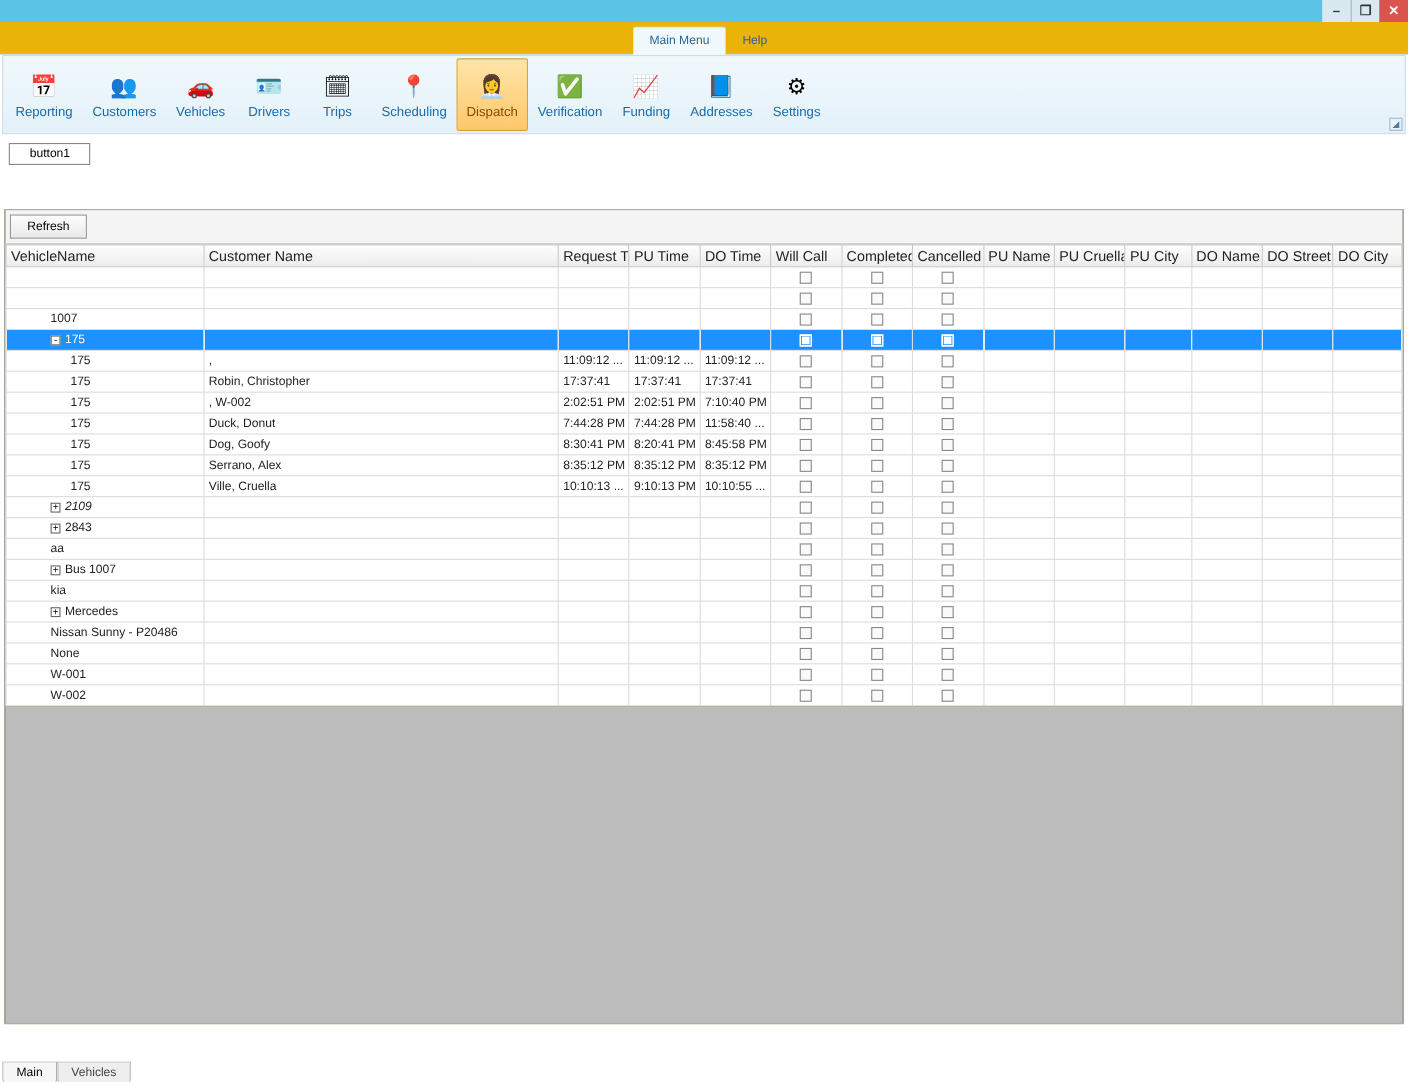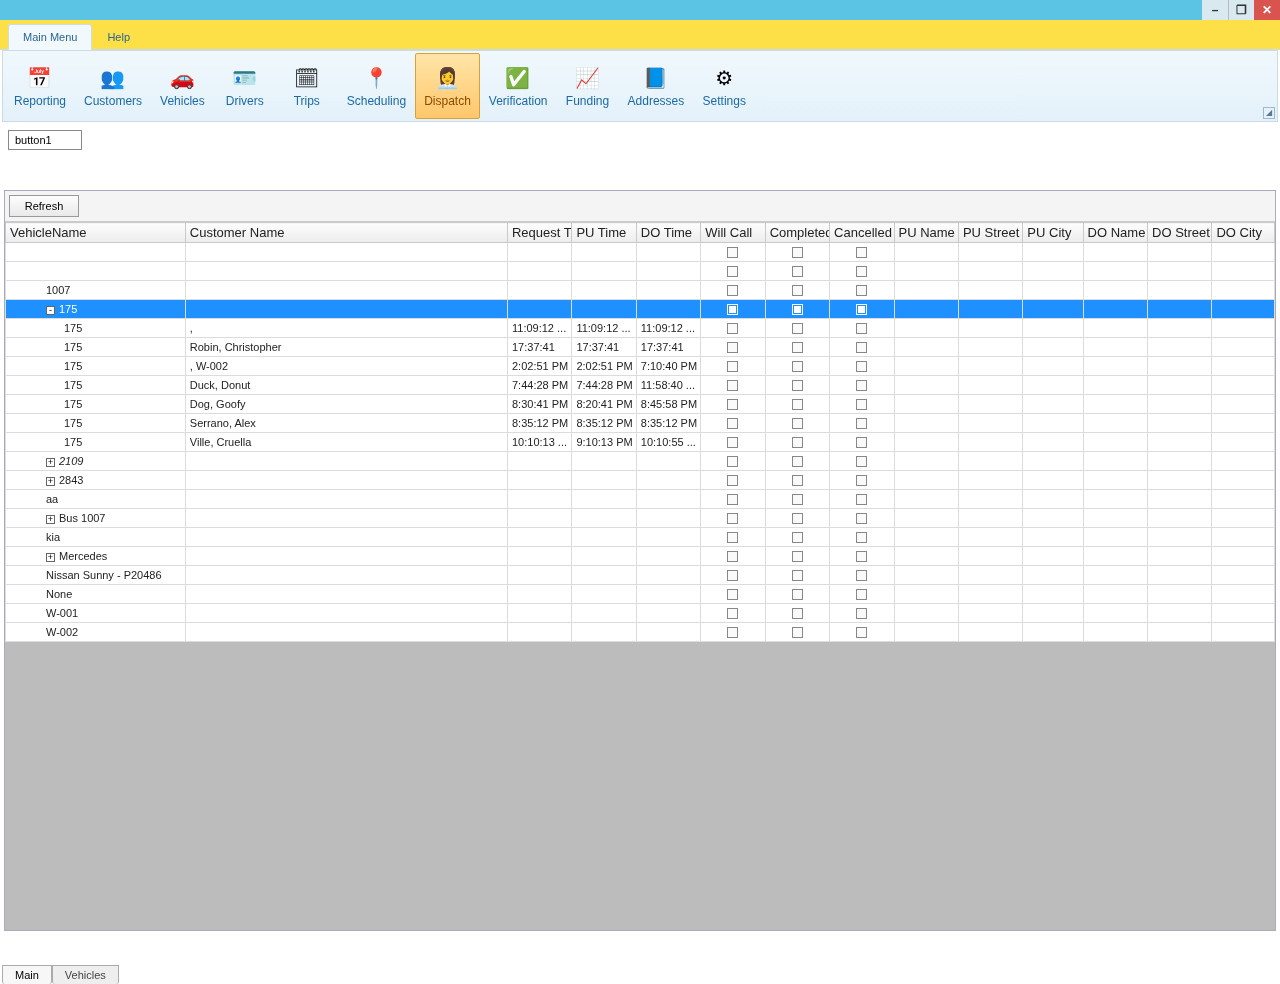--- a/index.html
+++ b/index.html
@@ -6,36 +6,36 @@
   html, body { width: 1280px; height: 984px; font-family: "Segoe UI", Tahoma, sans-serif; font-size: 11px; overflow: hidden; background:#fff; }
   
   
   .titlebar { height: 20px; background: #5bc4e4; display:flex; justify-content:flex-end; }
   .win-btn { width:26px; height:20px; display:flex; align-items:center; justify-content:center; font-size:12px; font-weight:bold; }
   .win-min { background:#d9e9f0; color:#333; }
   .win-max { background:#d9e9f0; color:#333; border-left:1px solid #bbb;}
   .win-close { background:#d9534f; color:#fff; }
   
   
-  .ribbon-tabs { height:30px; background:#fde047; border-bottom:1px solid #c9dce8; display:flex; align-items:flex-end; padding-left:8px; }
+  .ribbon-tabs { height:30px; background:#eab308; border-bottom:1px solid #c9dce8; display:flex; align-items:flex-end; padding-left:8px;justify-content:center; }
   .rtab { padding:6px 14px 6px 14px; color:#2a6496; border:1px solid transparent; border-bottom:none; cursor:default;}
   .rtab.active { background:#f2f9fd; border:1px solid #c9dce8; border-bottom:1px solid #f2f9fd; border-radius:3px 3px 0 0; position:relative; top:1px;}
   
   
   .ribbon { height:72px; background:linear-gradient(#f0f8fc,#e4f1fa); border:1px solid #c9dce8; margin:0 2px; display:flex; padding:2px; position:relative;}
   .ribbon-item { width:auto; min-width:62px; padding:2px 8px; display:flex; flex-direction:column; align-items:center; justify-content:center; cursor:default; border:1px solid transparent; border-radius:2px;}
   .ribbon-item.active { background:linear-gradient(#ffe5a8,#ffc76b); border:1px solid #d6a23c;}
   .ribbon-item .ricon { width:28px; height:28px; display:flex; align-items:center; justify-content:center; font-size:20px; }
   .ribbon-item .rlabel { color:#1a6aa8; font-size:12px; margin-top:2px;}
   .ribbon-item.active .rlabel { color:#8a4a00; }
   .ribbon-group-end { position:absolute; right:2px; bottom:2px; width:12px; height:12px; border:1px solid #9db9d1; font-size:8px; text-align:center; line-height:10px; color:#5a7a92;}
   
   
   .workarea { padding: 4px; }
-  .button1 { margin:4px 0 0 4px; width:74px; height:20px; background:#fff; border:1px solid #888; font-size:11px; padding-left:6px; text-align:left;}
+  .button1 { margin:4px 0 0 4px; width:74px; height:20px; background:#fff; border:1px solid #888; font-size:11px; padding-left:18px; text-align:left;}
   
   
   .grid-wrap { margin:36px 4px 0 4px; border:1px solid #aab; background:#4d7c0f;}
   .refresh-bar { background:#f4f4f4; padding:4px; border-bottom:1px solid #ccc;}
   .refresh-btn { width:70px; height:22px; background:linear-gradient(#fdfdfd,#e9e9e9); border:1px solid #999; font-size:11px;}
   
   
   table.grid { width:100%; border-collapse:collapse; table-layout:fixed; background:#fff;}
   table.grid th { background:linear-gradient(#fdfdfd,#ececec); border:1px solid #c9c9c9; height:20px; font-weight:normal; font-size:13px; color:#222; padding:0 4px; text-align:left; overflow:hidden; white-space:nowrap;}
   table.grid td { border:1px solid #dcdcdc; height:19px; padding:0 4px; overflow:hidden; white-space:nowrap; font-size:11px; color:#222;}
@@ -159,21 +159,21 @@
       <tr>
         <th>VehicleName</th>
         <th>Customer Name</th>
         <th>Request T...</th>
         <th>PU Time</th>
         <th>DO Time</th>
         <th>Will Call</th>
         <th>Completed</th>
         <th>Cancelled</th>
         <th>PU Name</th>
-        <th>PU Street</th>
+        <th>PU Cruella</th>
         <th>PU City</th>
         <th>DO Name</th>
         <th>DO Street</th>
         <th>DO City</th>
       </tr>
     </thead>
     <tbody id="grid-body">
         <tr>
           <td class="indent1"><span></span></td>
           <td></td>

